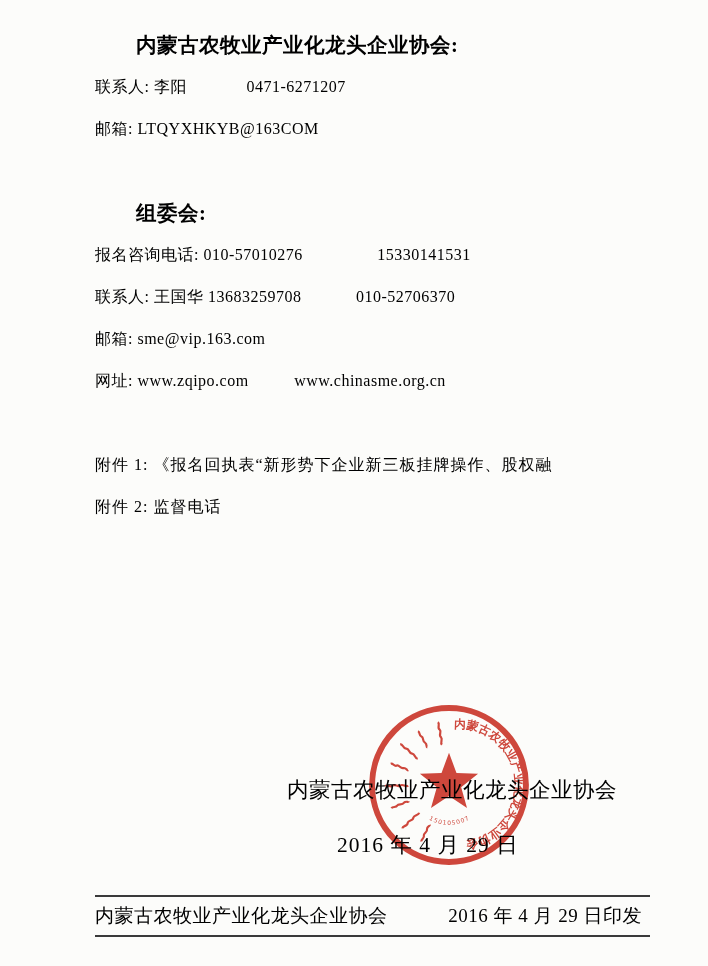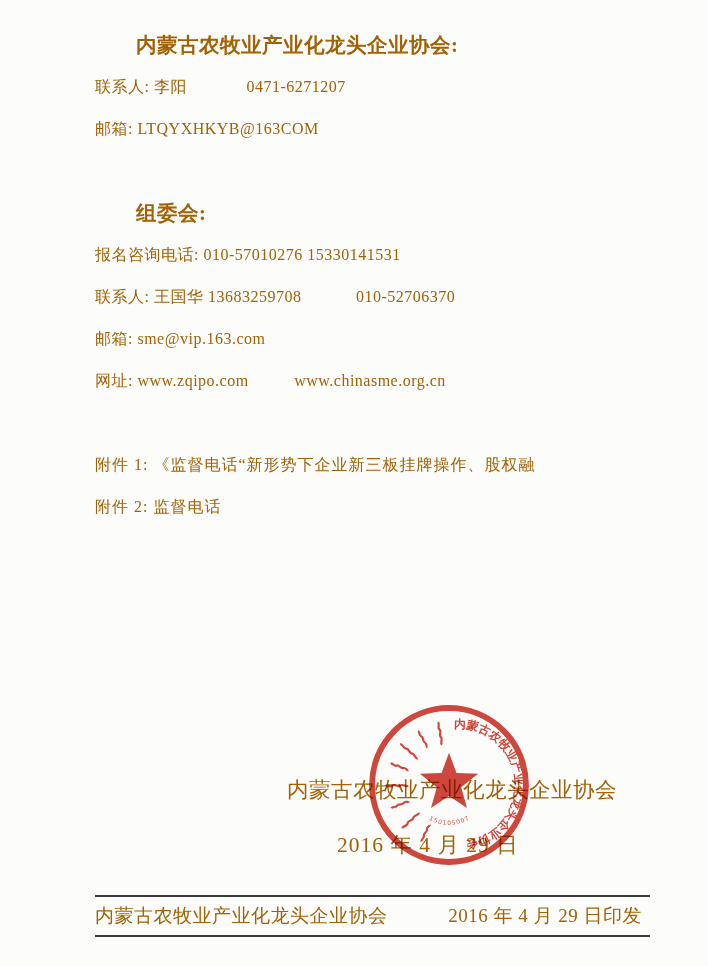--- a/index.html
+++ b/index.html
@@ -5,21 +5,21 @@
   * { margin: 0; padding: 0; box-sizing: border-box; }
   html, body { background: #e8e8e8; }
   .page {
     position: relative;
     width: 708px;
     height: 966px;
     margin: 0 auto;
     background: #fcfcfa;
     overflow: hidden;
     font-family: "Liberation Serif", "DejaVu Serif", serif;
-    color: #a16207;
+    color: #000000;
     text-decoration: underline;
   }
   .body-flow {
     position: absolute;
     top: 24px;
     left: 95px;
     right: 50px;
   }
   .line {
     height: 42px;
@@ -29,21 +29,21 @@
     white-space: nowrap;
   }
   .heading {
     font-weight: 700;
     font-size: 20.5px;
     padding-left: 41px;
     letter-spacing: 0.5px;
   }
   .spacer { height: 42px; }
   .seg2-55 { margin-left: 55px; }
-  .seg2-70 { }
+  .seg2-70 { margin-left: 70px; }
   .seg2-50 { margin-left: 50px; }
   .seg2-65 { margin-left: 41px; }
   .attach .line { letter-spacing: 1px; }
 
   .signature-org {
     position: absolute;
     left: 287px;
     top: 769px;
     font-size: 21.5px;
     line-height: 42px;
@@ -120,21 +120,21 @@
       <div class="line">邮箱: sme@vip.163.com</div>
       <div class="line">
         <span>网址: www.zqipo.com</span>
         <span class="seg2-65">www.chinasme.org.cn</span>
       </div>
     </div>
 
     <div class="spacer"></div>
 
     <div class="attach">
-      <div class="line">附件 1: 《监督电话“新形势下企业新三板挂牌操作、股权融</div>
+      <div class="line">附件 1: 《报名回执表“新形势下企业新三板挂牌操作、股权融</div>
       <div class="line">附件 2: 监督电话</div>
     </div>
 
   </div>
 
   <div class="signature-org">内蒙古农牧业产业化龙头企业协会</div>
   <div class="signature-date">2016 年 4 月 29 日</div>
 
   <svg class="seal" viewBox="0 0 200 200">
     <defs>

